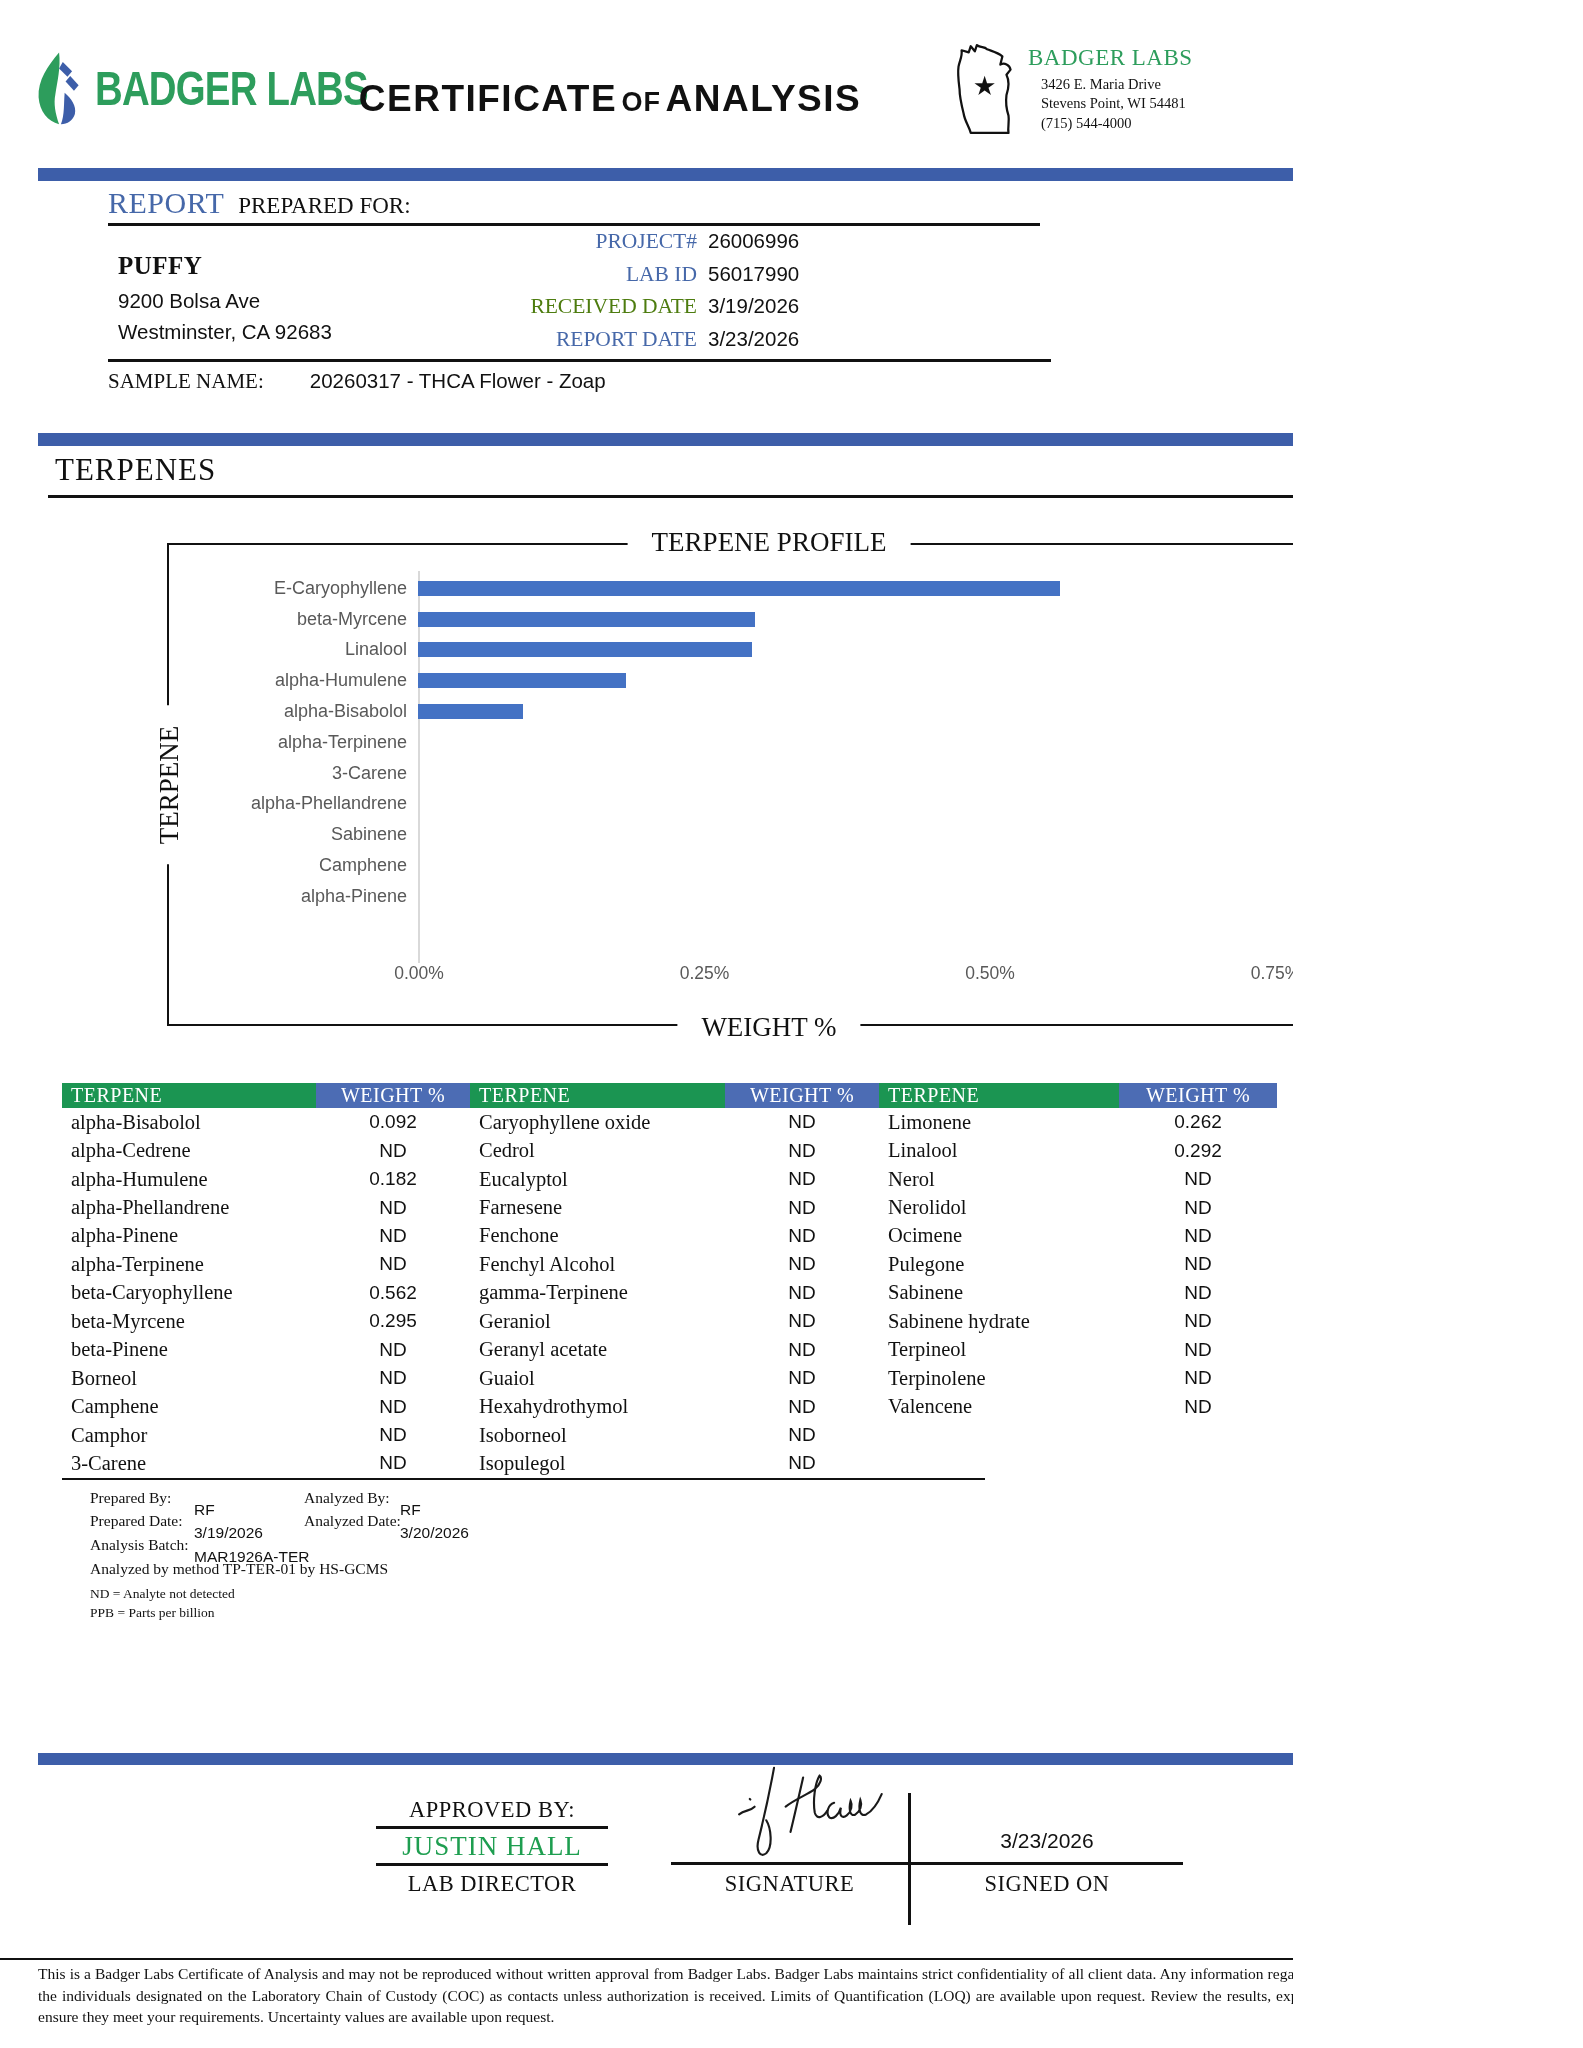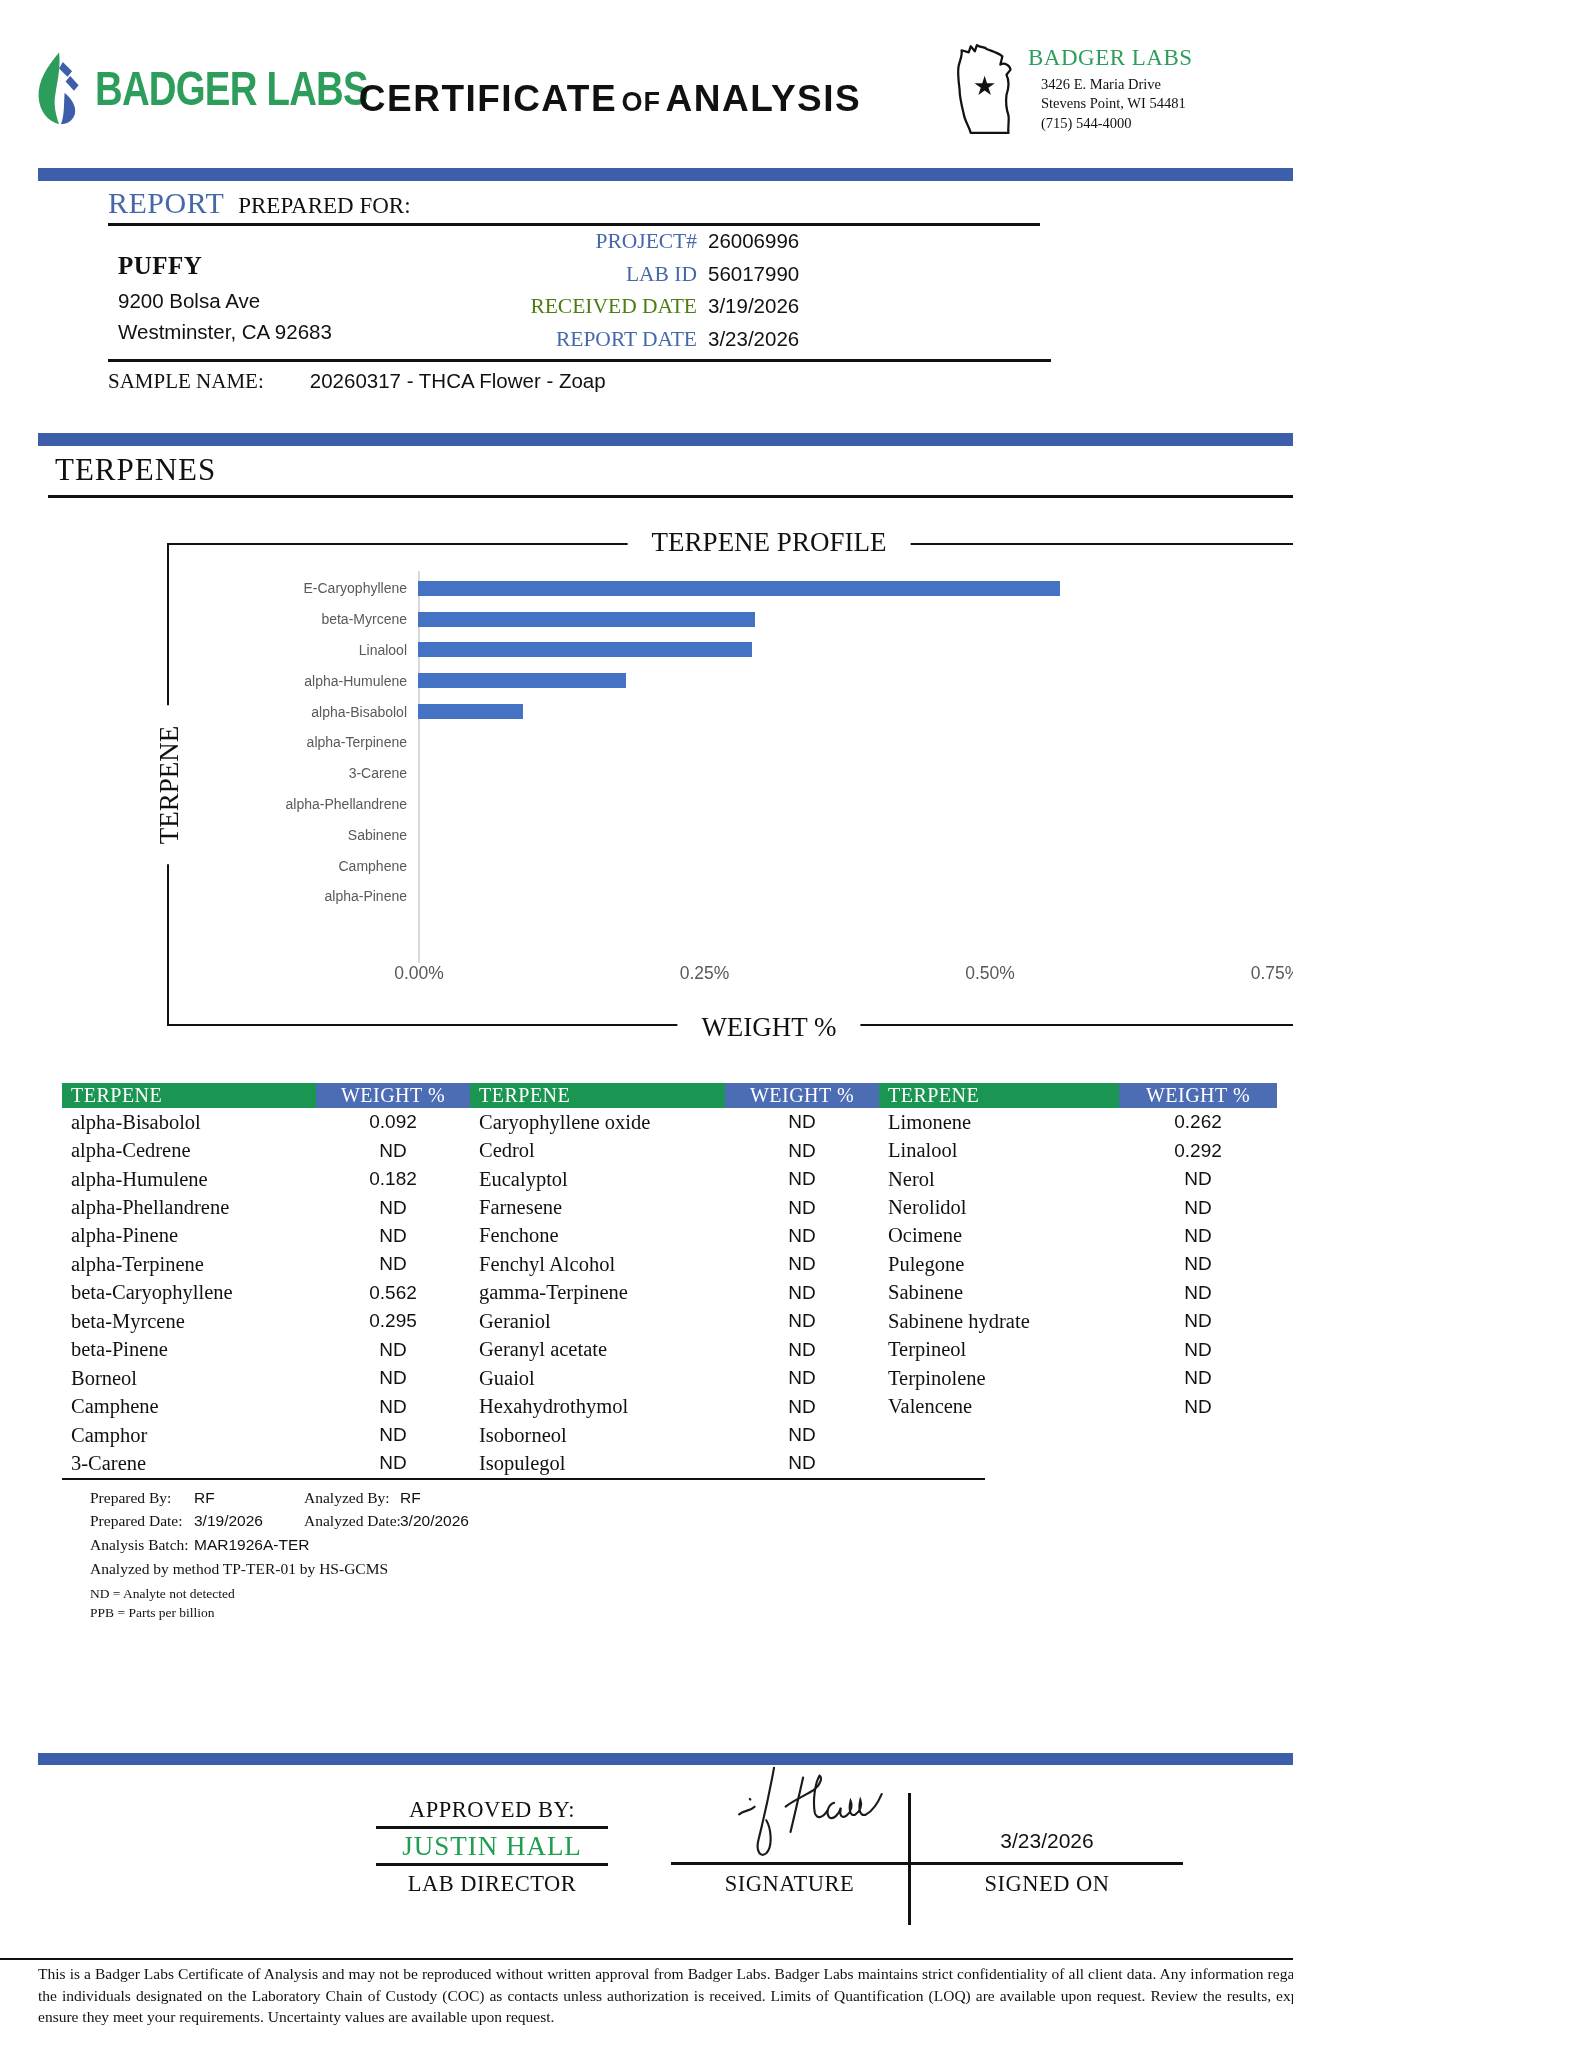--- a/index.html
+++ b/index.html
@@ -50,21 +50,21 @@
   .chart-title{position:absolute;top:-18px;left:50%;transform:translateX(-50%);
                background:#fff;padding:0 24px;font-size:27px;white-space:nowrap;}
   .chart-xlabel{position:absolute;bottom:-19px;left:50%;transform:translateX(-50%);
                 background:#fff;padding:0 24px;font-size:27px;white-space:nowrap;}
   .chart-ylabel{position:absolute;top:50%;left:0;transform:translate(-50%,-50%) rotate(-90deg);
                 background:#fff;padding:0 20px;font-size:27px;white-space:nowrap;}
   .chart-axis{position:absolute;left:249px;top:26px;width:2px;height:392px;background:#d9d9d9;}
   .chart-rows{position:absolute;left:0;top:28px;width:100%;}
   .chart-row{display:flex;align-items:center;height:30.8px;}
   .chart-label{width:238px;padding-right:11px;text-align:right;
-               font-family:"Liberation Sans",sans-serif;font-size:14px;color:#595959;}
+               font-family:"Liberation Sans",sans-serif;font-size:18px;color:#595959;}
   .chart-bar-area{flex:1;display:flex;align-items:center;height:100%;}
   .chart-bar{height:15px;}
   .chart-xticks{position:absolute;left:0;top:418px;width:100%;height:26px;}
   .chart-tick{position:absolute;transform:translateX(-50%);
               font-family:"Liberation Sans",sans-serif;font-size:17.5px;color:#595959;}
 
   
   .rtable{left:62px;top:1083px;display:flex;}
   .tg-head{display:flex;height:25px;}
   .h-name,.h-weight{color:#fff;font-size:20px;letter-spacing:.5px;display:flex;align-items:center;}
@@ -75,21 +75,21 @@
   .t-val{font-family:"Liberation Sans",sans-serif;font-size:19px;text-align:center;}
   .g0 .t-name,.g0 .h-name{width:254px;} .g0 .t-val,.g0 .h-weight{width:154px;}
   .g1 .t-name,.g1 .h-name{width:255px;} .g1 .t-val,.g1 .h-weight{width:154px;}
   .g2 .t-name,.g2 .h-name{width:240px;} .g2 .t-val,.g2 .h-weight{width:158px;}
   .table-bottom-line{left:62px;top:1478px;width:923px;height:2px;background:#111;}
 
   
   .notes{left:88px;top:1489px;width:600px;height:140px;}
   .notes span{position:absolute;white-space:nowrap;font-size:15.5px;}
   .nlab{font-family:"Liberation Serif",serif;}
-  .nval{font-family:"Liberation Sans",sans-serif;}
+  .nval{font-family:"Liberation Sans",sans-serif;margin-top:12px;}
   .r1{top:0;} .r2{top:23px;} .r3{top:47px;} .r4{top:71px;}
   .r5{top:97px;font-size:13.5px !important;} .r6{top:116px;font-size:13.5px !important;}
   .c1{left:2px;} .c2{left:106px;} .c3{left:216px;} .c4{left:312px;}
 
   
   .app-label{left:376px;top:1797px;width:232px;text-align:center;font-size:22.5px;letter-spacing:.5px;}
   .app-line1{left:376px;top:1826px;width:232px;height:2.5px;background:#111;}
   .app-name{left:366px;top:1831px;width:252px;text-align:center;font-size:27px;letter-spacing:1px;}
   .app-line2{left:376px;top:1863px;width:232px;height:2.5px;background:#111;}
   .app-title{left:376px;top:1871px;width:232px;text-align:center;font-size:22.5px;letter-spacing:.5px;}

